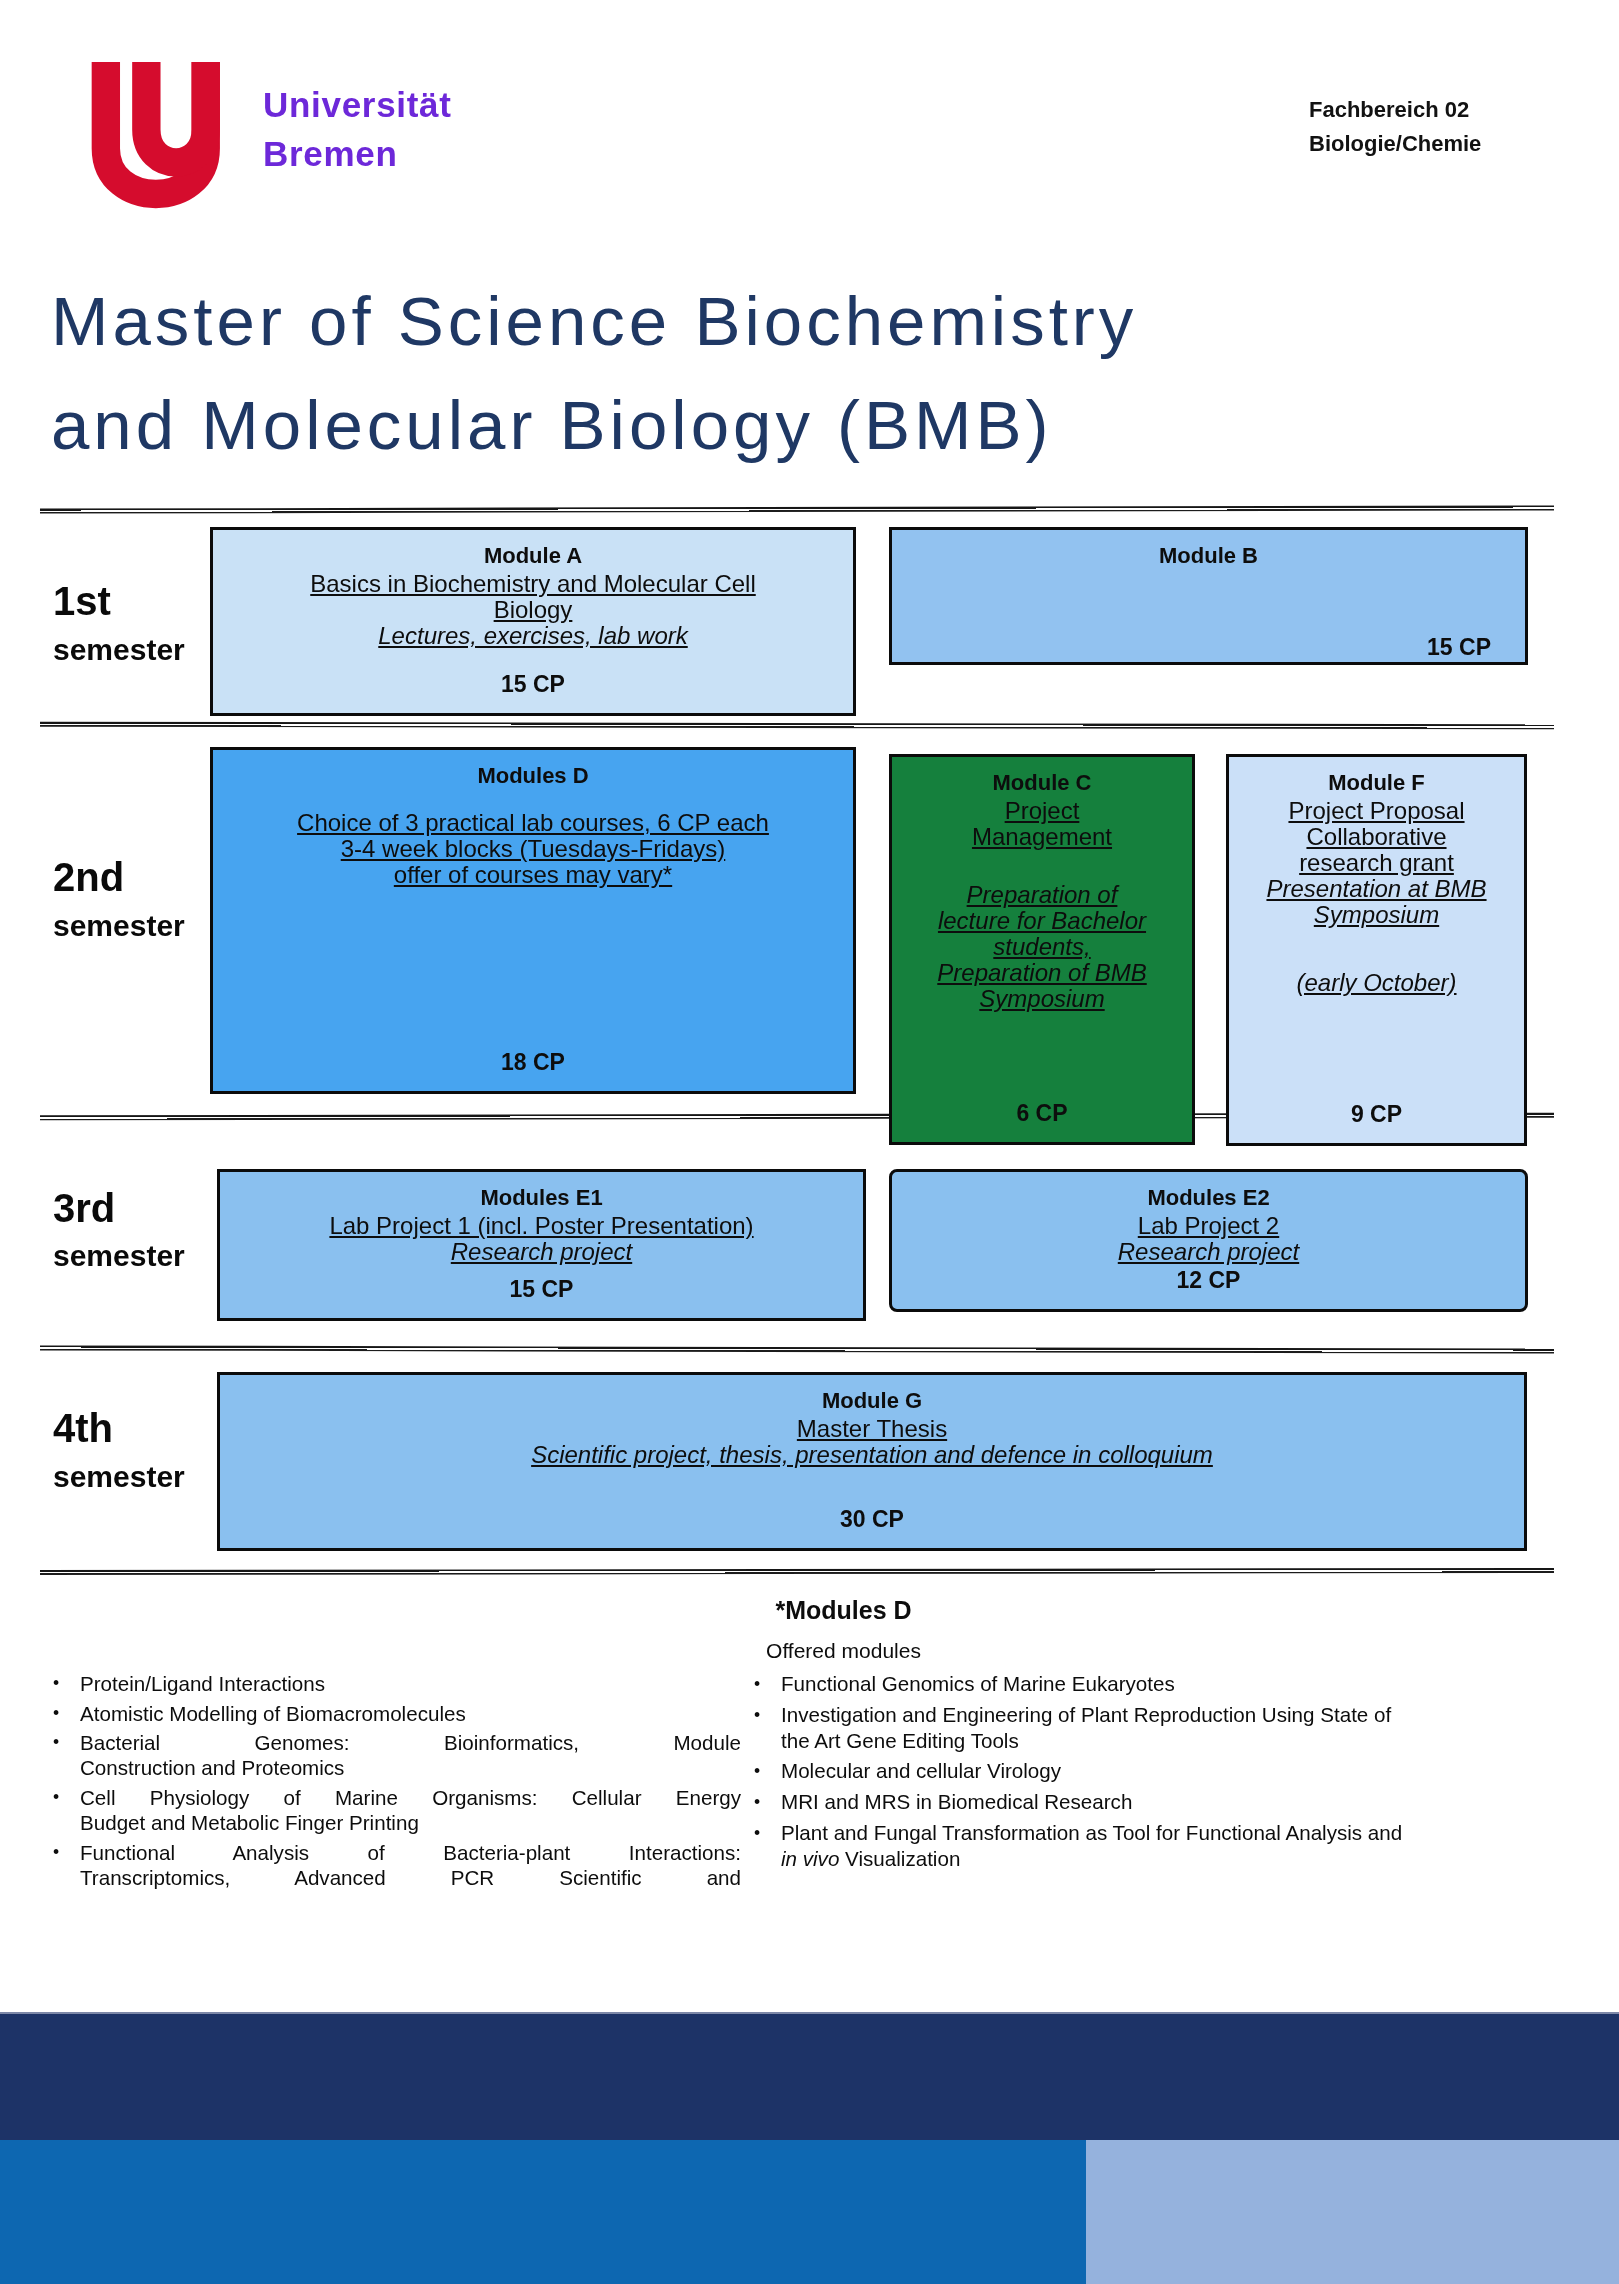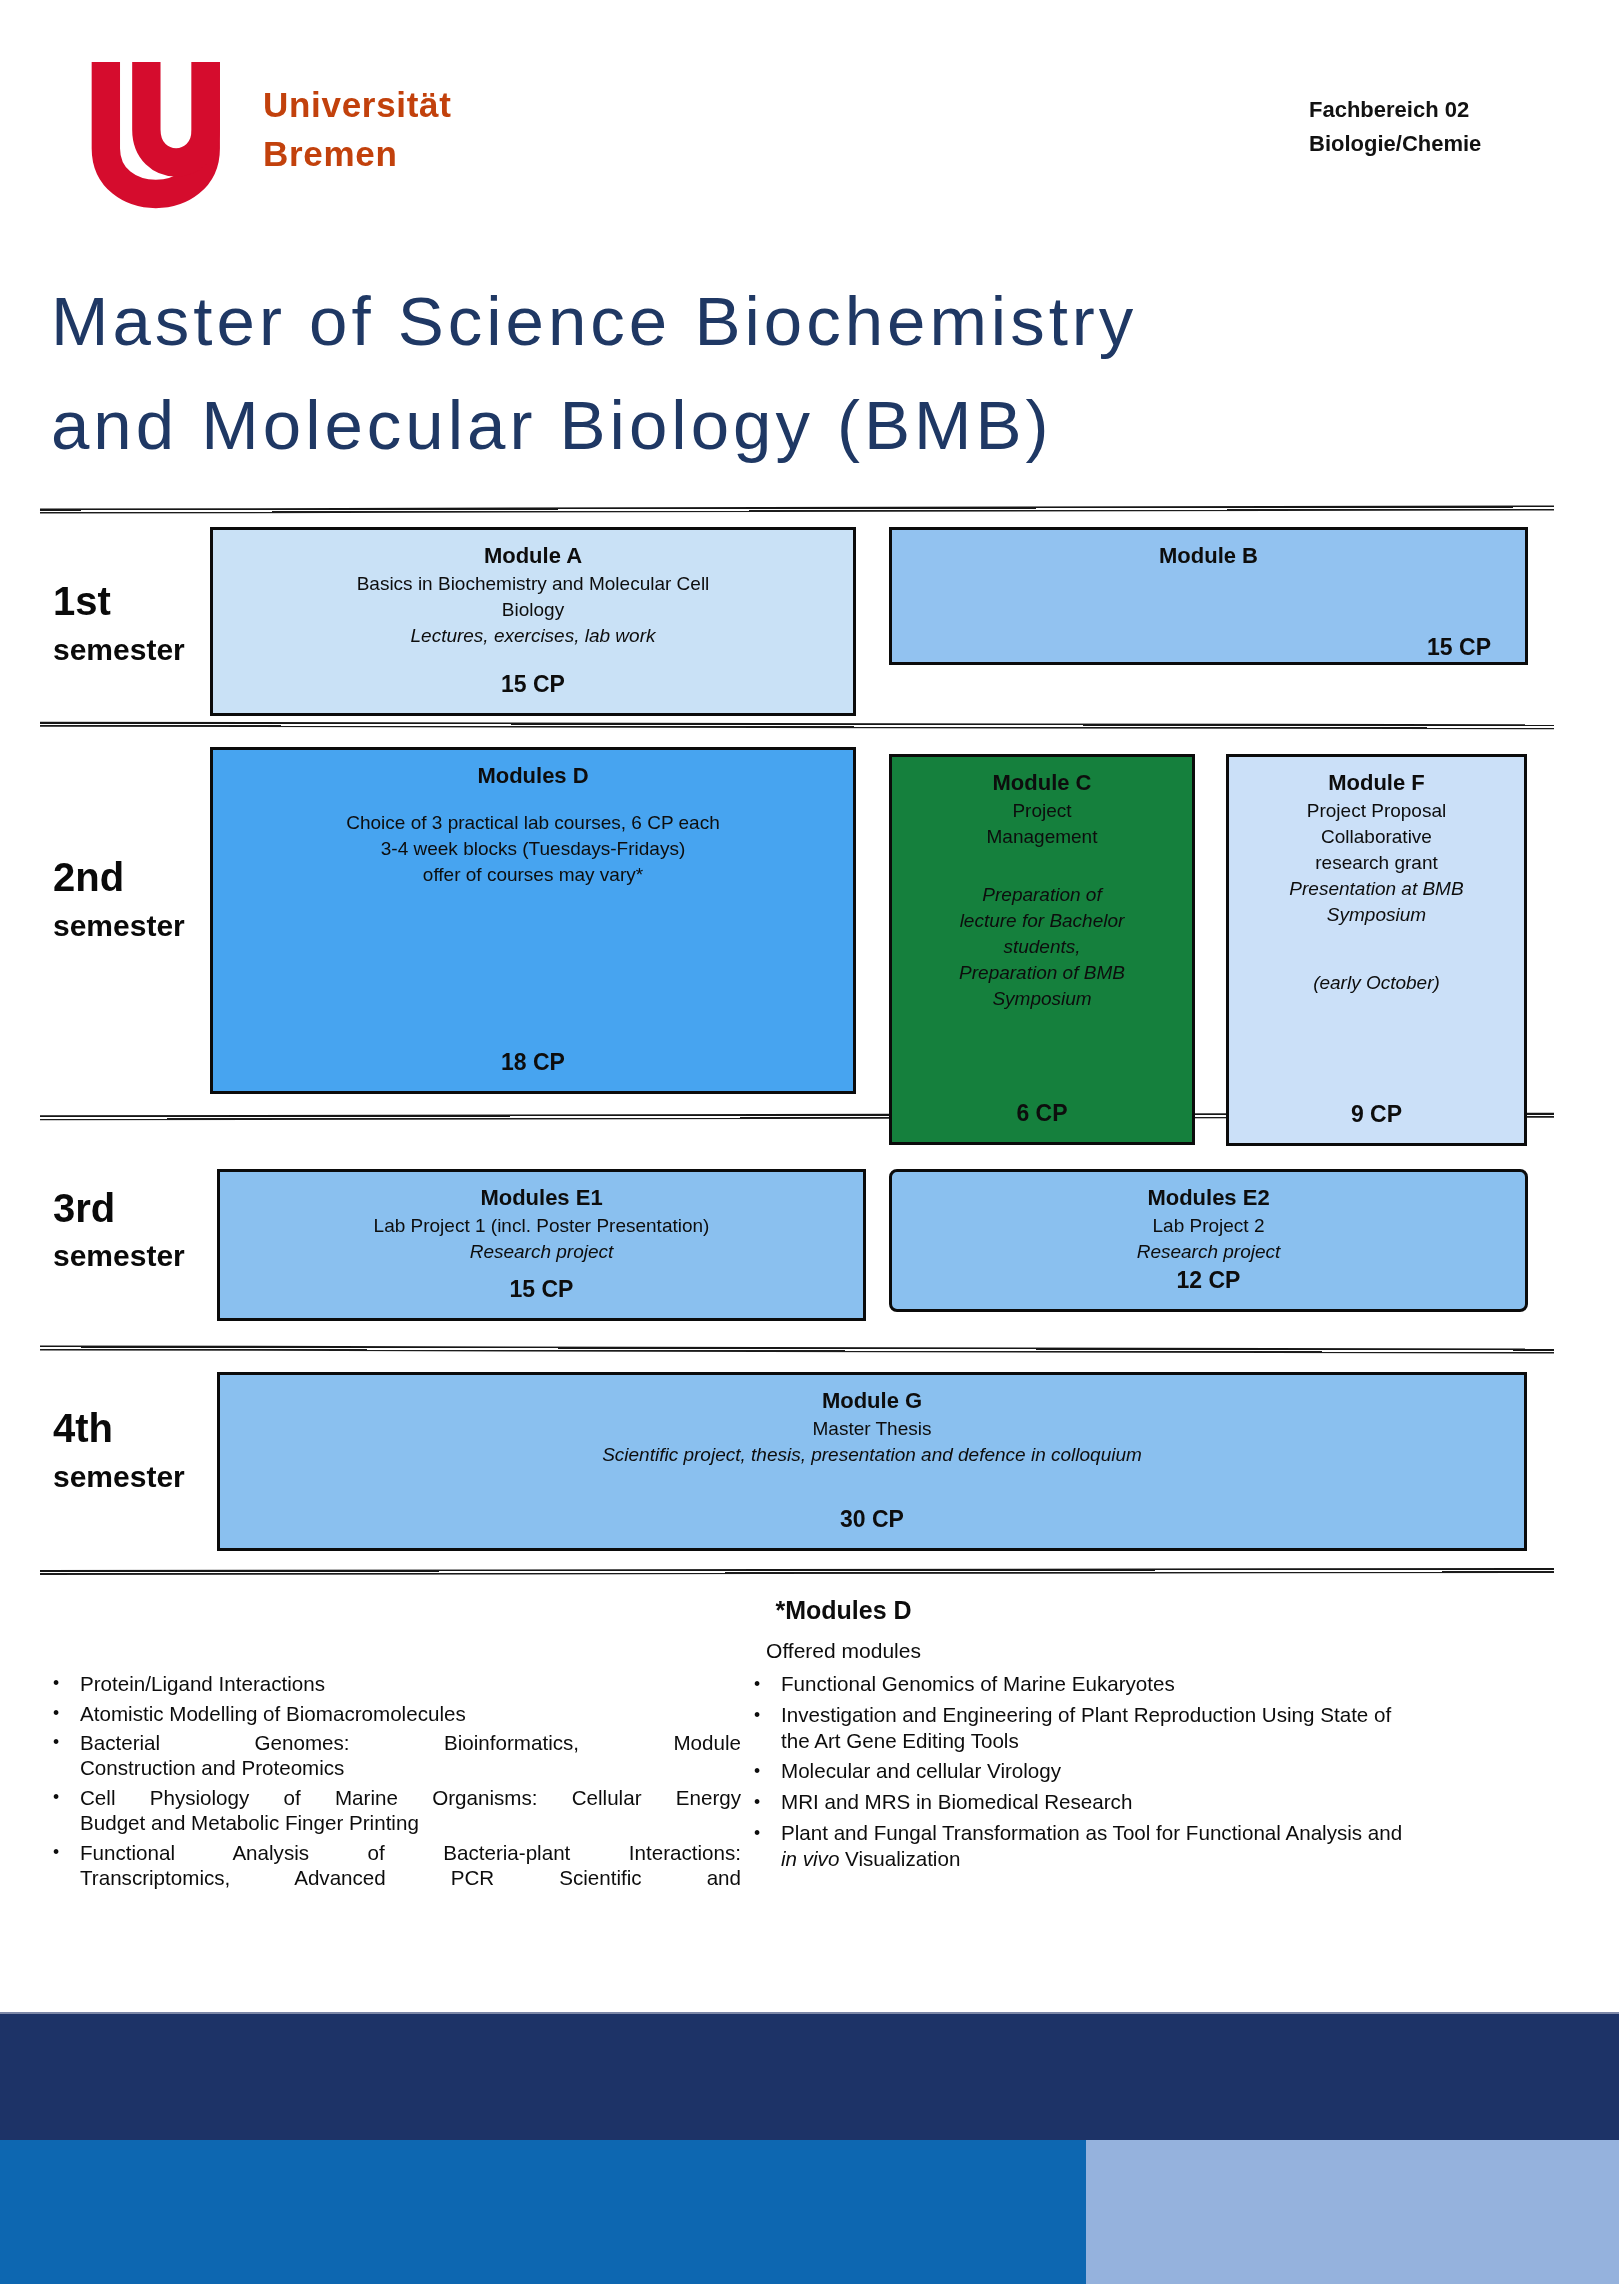--- a/index.html
+++ b/index.html
@@ -3,40 +3,40 @@
 <meta charset="utf-8">
 <style>
   html,body { margin:0; padding:0; background:#ffffff; }
   .page {
     position:relative; width:1619px; height:2284px; background:#ffffff;
     font-family:"Liberation Sans", sans-serif; color:#0d0d0d; overflow:hidden;
   }
 
   
   .logo-mark { position:absolute; left:91px; top:62px; width:135px; height:163px; }
-  .brand { position:absolute; left:263px; top:80px; font-weight:bold; font-size:35px; line-height:49px; color:#c2410c; letter-spacing:0.7px; }
+  .brand { position:absolute; left:263px; top:80px; font-weight:bold; font-size:35px; line-height:49px; color:#6d28d9; letter-spacing:0.7px; }
   .dept  { position:absolute; left:1309px; top:93px; font-weight:bold; font-size:22px; line-height:34px; color:#121212; }
 
   
   .title { position:absolute; left:51px; top:270px; font-size:69px; line-height:104px; letter-spacing:4px; color:#1f3864; }
 
   
   .sep { position:absolute; left:40px; width:1514px; height:5.4px; z-index:1;
          background:linear-gradient(to bottom,#161616 0 2px,#ffffff 2px 3.4px,#1c1c1c 3.4px 5.4px); }
 
   
   .sem-ord { position:absolute; left:53px; font-size:40px; font-weight:bold; color:#0a0a0a; }
   .sem-sub { position:absolute; left:53px; font-size:30px; font-weight:bold; color:#0a0a0a; }
 
   
   .box { position:absolute; z-index:2; border:3.4px solid #0b0b0b; box-sizing:border-box;
          display:flex; flex-direction:column; align-items:center; text-align:center;
          padding:6.7px 10.8px 8px; }
   .box .hd { font-weight:bold; font-size:22px; line-height:30px; margin-top:4px; }
-  .box .bd { font-size:19px; line-height:26px; white-space:pre-line; }
+  .box .bd { font-size:24px; line-height:26px; white-space:pre-line;text-decoration:underline; }
   .box .it { font-style:italic; }
   .box .cp { font-weight:bold; font-size:23px; line-height:27px; margin-top:auto; margin-bottom:6.7px; }
   .cp-overlay { position:absolute; right:34px; bottom:1.3px; font-weight:bold; font-size:23px; }
 
   
   .offered-heading { position:absolute; left:51px; width:1585px; top:1596px; text-align:center; font-weight:bold; font-size:25px; }
   .offered-sub     { position:absolute; left:51px; width:1585px; top:1639px; text-align:center; font-size:21px; }
   .list { position:absolute; font-size:20.6px; line-height:25px; }
   .list-item { display:flex; margin-bottom:4.7px; }
   .list-item .bullet { width:27px; flex:0 0 27px; font-size:17.5px; }

